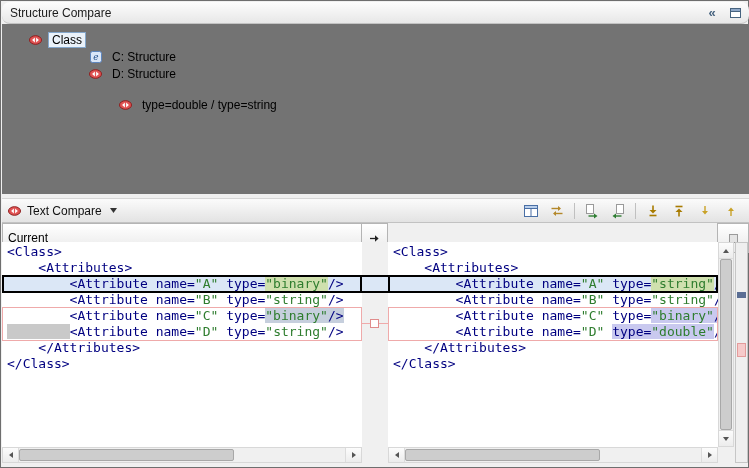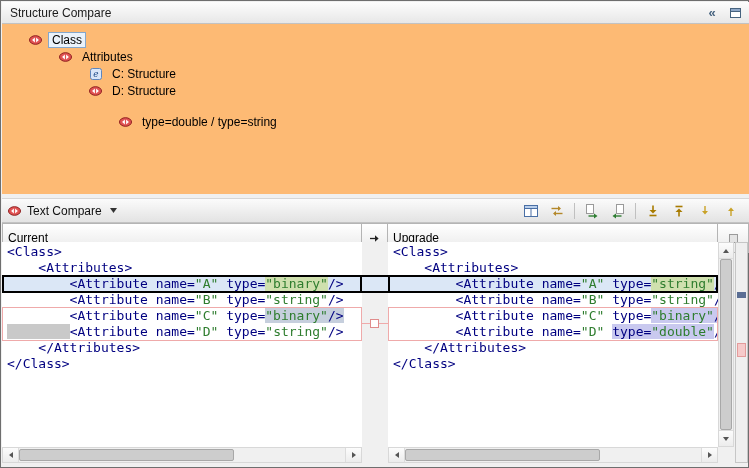--- a/index.html
+++ b/index.html
@@ -6,26 +6,26 @@
   body{
     width:749px;height:468px;position:relative;overflow:hidden;
     font-family:"Liberation Sans",sans-serif;font-size:12px;background:#f0f0f0;
     -webkit-font-smoothing:antialiased;
   }
   .window{position:absolute;inset:0;border:1px solid #6e6e6e;box-sizing:border-box;background:#f0f0f0;}
 
   
   .sc-header{position:absolute;left:1px;top:1px;width:747px;height:22px;box-sizing:border-box;
     background:linear-gradient(#fdfdfd,#e7e7e7);border-bottom:1px solid #c2c2c2;
-    display:flex;align-items:center;padding:0 4px;}
+    display:flex;align-items:center;padding:0 4px;border-radius:8px;}
   .sc-title{padding-left:4px;color:#1a1a1a;}
   .header-btns{margin-left:auto;display:flex;align-items:center;gap:3px;}
   .hbtn{width:20px;height:18px;display:flex;align-items:center;justify-content:center;cursor:default;}
 
-  .tree{position:absolute;left:1px;top:23px;width:747px;height:170px;background:#fdba74;overflow:hidden;padding-top:7px;box-sizing:border-box;}
+  .tree{position:absolute;left:1px;top:23px;width:747px;height:170px;background:#737373;overflow:hidden;padding-top:7px;box-sizing:border-box;}
   .tree-item{height:17px;display:flex;align-items:center;}
   .tree-icon{display:inline-flex;width:15px;justify-content:center;margin-right:5px;}
   .tree-label{white-space:pre;color:#000;padding:0 3px;border:1px solid transparent;}
   .tree-label.selected{border:1px solid #84a7cc;background:#eaf2fa;}
 
   .sash{position:absolute;left:1px;top:193px;width:747px;height:4px;background:#f0f0f0;cursor:row-resize;}
 
   
   .tc-header{position:absolute;left:1px;top:197px;width:747px;height:25px;box-sizing:border-box;
     background:linear-gradient(#fbfbfb,#e3e3e3);border-top:1px solid #d6d6d6;border-bottom:1px solid #c2c2c2;
@@ -130,30 +130,20 @@
       <div class="tree-item" style="padding-left: 26px;">
         <span class="tree-icon">
           <svg width="13" height="10" viewBox="0 0 13 10">
             <ellipse cx="6.5" cy="5" rx="6" ry="4.3" fill="#e05252" stroke="#8e1f1f"></ellipse>
             <path d="M5.9 2.6 L3.1 5 L5.9 7.4 Z" fill="#fff"></path>
             <path d="M7.1 2.6 L9.9 5 L7.1 7.4 Z" fill="#fff"></path>
           </svg>
         </span>
         <span class="tree-label selected">Class</span>
       </div>
-      <div class="tree-item" style="padding-left: 56px;">
-        <span class="tree-icon">
-          <svg width="13" height="10" viewBox="0 0 13 10">
-            <ellipse cx="6.5" cy="5" rx="6" ry="4.3" fill="#e05252" stroke="#8e1f1f"></ellipse>
-            <path d="M5.9 2.6 L3.1 5 L5.9 7.4 Z" fill="#fff"></path>
-            <path d="M7.1 2.6 L9.9 5 L7.1 7.4 Z" fill="#fff"></path>
-          </svg>
-        </span>
-        <span class="tree-label">Attributes</span>
-      </div>
       <div class="tree-item" style="padding-left: 86px;">
         <span class="tree-icon">
           <svg width="12" height="12" viewBox="0 0 12 12">
             <rect x="0.5" y="0.5" width="11" height="11" rx="2" fill="#d9e6f8" stroke="#5d85bd"></rect>
             <text x="6" y="9" font-size="9" font-style="italic" text-anchor="middle" fill="#1d4a86" font-family="DejaVu Serif, serif">e</text>
           </svg>
         </span>
         <span class="tree-label">C: Structure</span>
       </div>
       <div class="tree-item" style="padding-left: 86px;">
@@ -259,23 +249,20 @@
   <div class="col-h col-h-current">
     <span>Current</span>
   </div>
   <div class="col-h col-h-gutter">
     <span class="dir-btn">
         <svg width="11" height="9">
           <path d="M1 4.5 h6" stroke="#222" stroke-width="1.3" fill="none"></path>
           <path d="M6 1.2 L9.6 4.5 L6 7.8 Z" fill="#222"></path>
         </svg>
       </span>
-  </div>
-  <div class="col-h col-h-upgrade">
-    <span>Upgrade</span>
   </div>
   <div class="col-h col-h-corner">
     <span class="ruler-btn">
         <svg width="9" height="9">
           <rect x="0.5" y="0.5" width="8" height="8" fill="#e4e4e4" stroke="#9a9a9a"></rect>
         </svg>
       </span>
   </div>
 
   <div class="pane pane-left">

